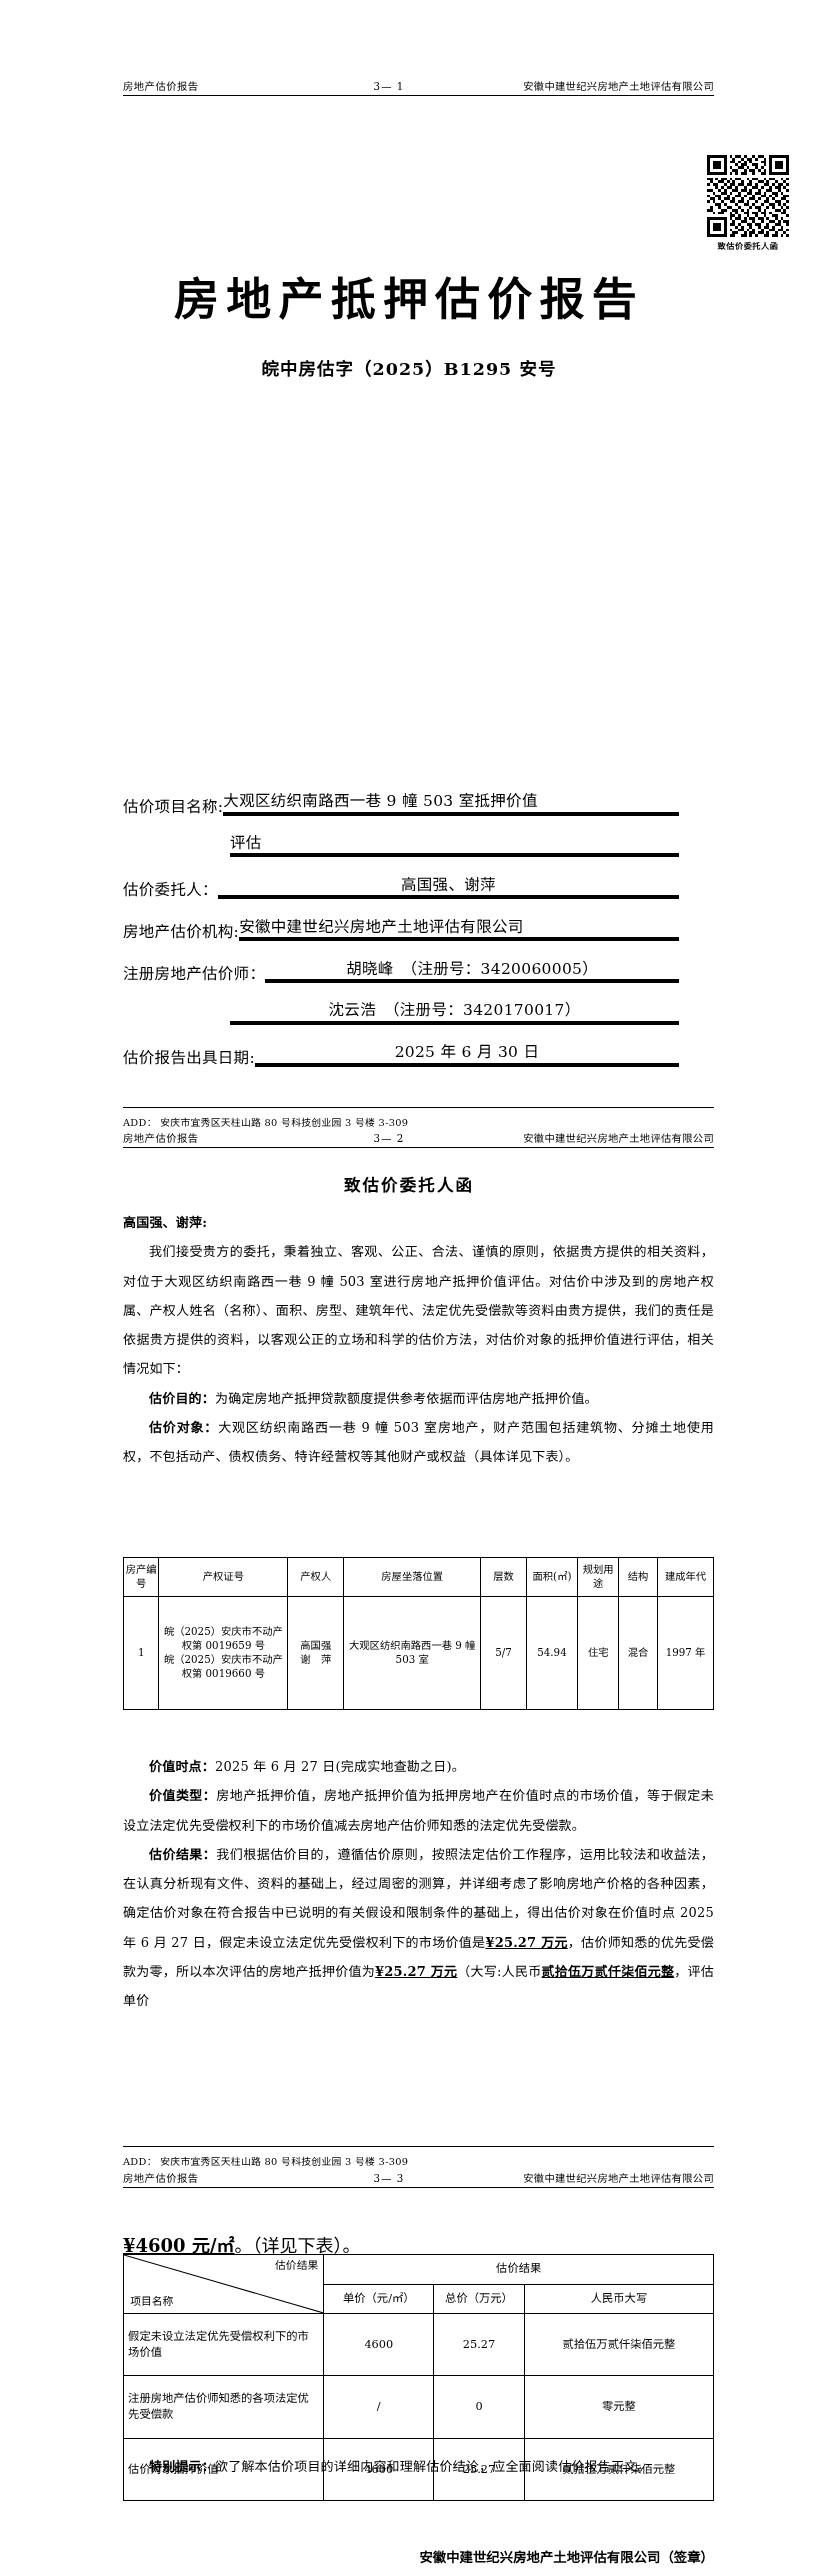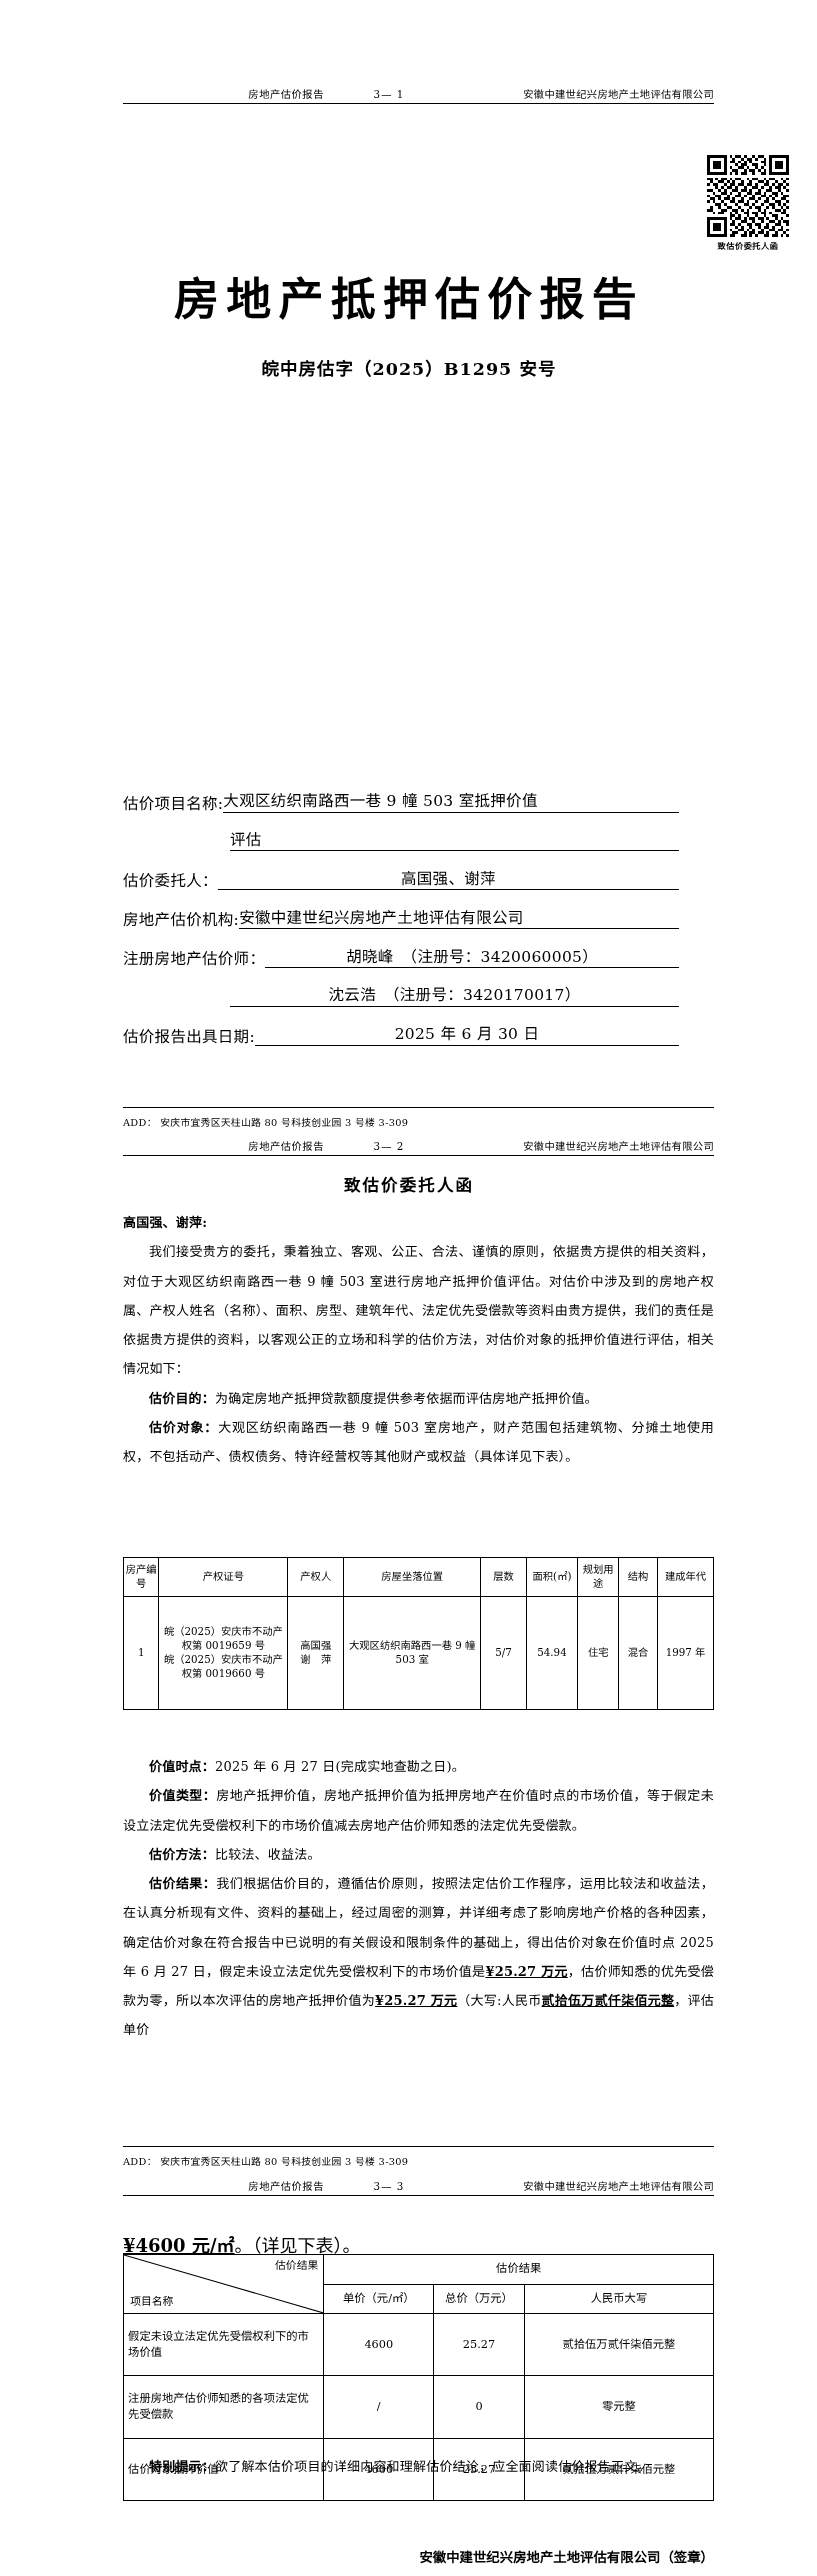--- a/index.html
+++ b/index.html
@@ -26,21 +26,21 @@
     left: 123px;
     width: 591px;
     font-size: 10.3px;
     line-height: 1.2;
   }
   .runhead .rh-row {
     display: flex;
     align-items: baseline;
     padding-bottom: 3.1px;
   }
-  .runhead .rh-left { width: 34%; text-align: right; letter-spacing: 0.5px; margin-top: 8px; }
+  .runhead .rh-left { width: 34%; text-align: left; letter-spacing: 0.5px; }
   .runhead .rh-mid  { width: 22%; text-align: center; letter-spacing: 1px;
                       font-family: "DejaVu Serif", "Liberation Serif", serif; }
   .runhead .rh-right{ width: 44%; text-align: right; letter-spacing: 0.3px; }
   .rule-thick { border-bottom: 1.5px solid #000; }
 
   .addr-line {
     position: absolute;
     left: 123px;
     width: 591px;
     font-size: 9.8px;
@@ -106,21 +106,21 @@
     align-items: flex-end;
     margin-bottom: 14.4px;
     min-height: 24px;
   }
   .field-label {
     white-space: nowrap;
     flex: 0 0 auto;
   }
   .field-value {
     flex: 1 1 auto;
-    border-bottom: 1px solid #000000;
+    border-bottom: 4px solid #000000;
     text-align: center;
     padding-bottom: 1.5px;
     min-height: 20.6px;
     white-space: nowrap;
     overflow: visible;
   }
   .field-value.left { text-align: left; }
   .field-cont {
     display: flex;
     margin-bottom: 14.4px;
@@ -597,23 +597,20 @@
   </table>
 
   <div class="body-block" style="top:1752px;">
     <p class="indent">
       <span class="bold">价值时点：</span><span>2025 年 6 月 27 日(完成实地查勘之日)。</span>
     </p>
     <p class="indent">
       <span class="bold">价值类型：</span><span>房地产抵押价值，房地产抵押价值为抵押房地产在价值时点的市场价值，等于假定未设立法定优先受偿权利下的市场价值减去房地产估价师知悉的法定优先受偿款。</span>
     </p>
     <p class="indent">
-      <span class="bold">估价方法：</span><span>比较法、收益法。</span>
-    </p>
-    <p class="indent">
       <span class="bold">估价结果：</span><span>我们根据估价目的，遵循估价原则，按照法定估价工作程序，运用比较法和收益法，在认真分析现有文件、资料的基础上，经过周密的测算，并详细考虑了影响房地产价格的各种因素，确定估价对象在符合报告中已说明的有关假设和限制条件的基础上，得出估价对象在价值时点 2025 年 6 月 27 日，假定未设立法定优先受偿权利下的市场价值是</span><span class="uline bold">¥25.27 万元</span><span>，估价师知悉的优先受偿款为零，所以本次评估的房地产抵押价值为</span><span class="uline bold">¥25.27 万元</span><span>（大写:人民币</span><span class="uline bold">贰拾伍万贰仟柒佰元整</span><span>，评估单价</span>
     </p>
   </div>
 
   <div class="addr-line" style="top:2146px;border-top:1.5px solid #000;padding-top:7.2px;">ADD： 安庆市宜秀区天柱山路 80 号科技创业园 3 号楼 3-309</div>
 
   <div class="runhead" style="top:2172px;">
     <div class="rh-row rule-thick">
       <span class="rh-left">房地产估价报告</span>
       <span class="rh-mid">3—  3</span>

